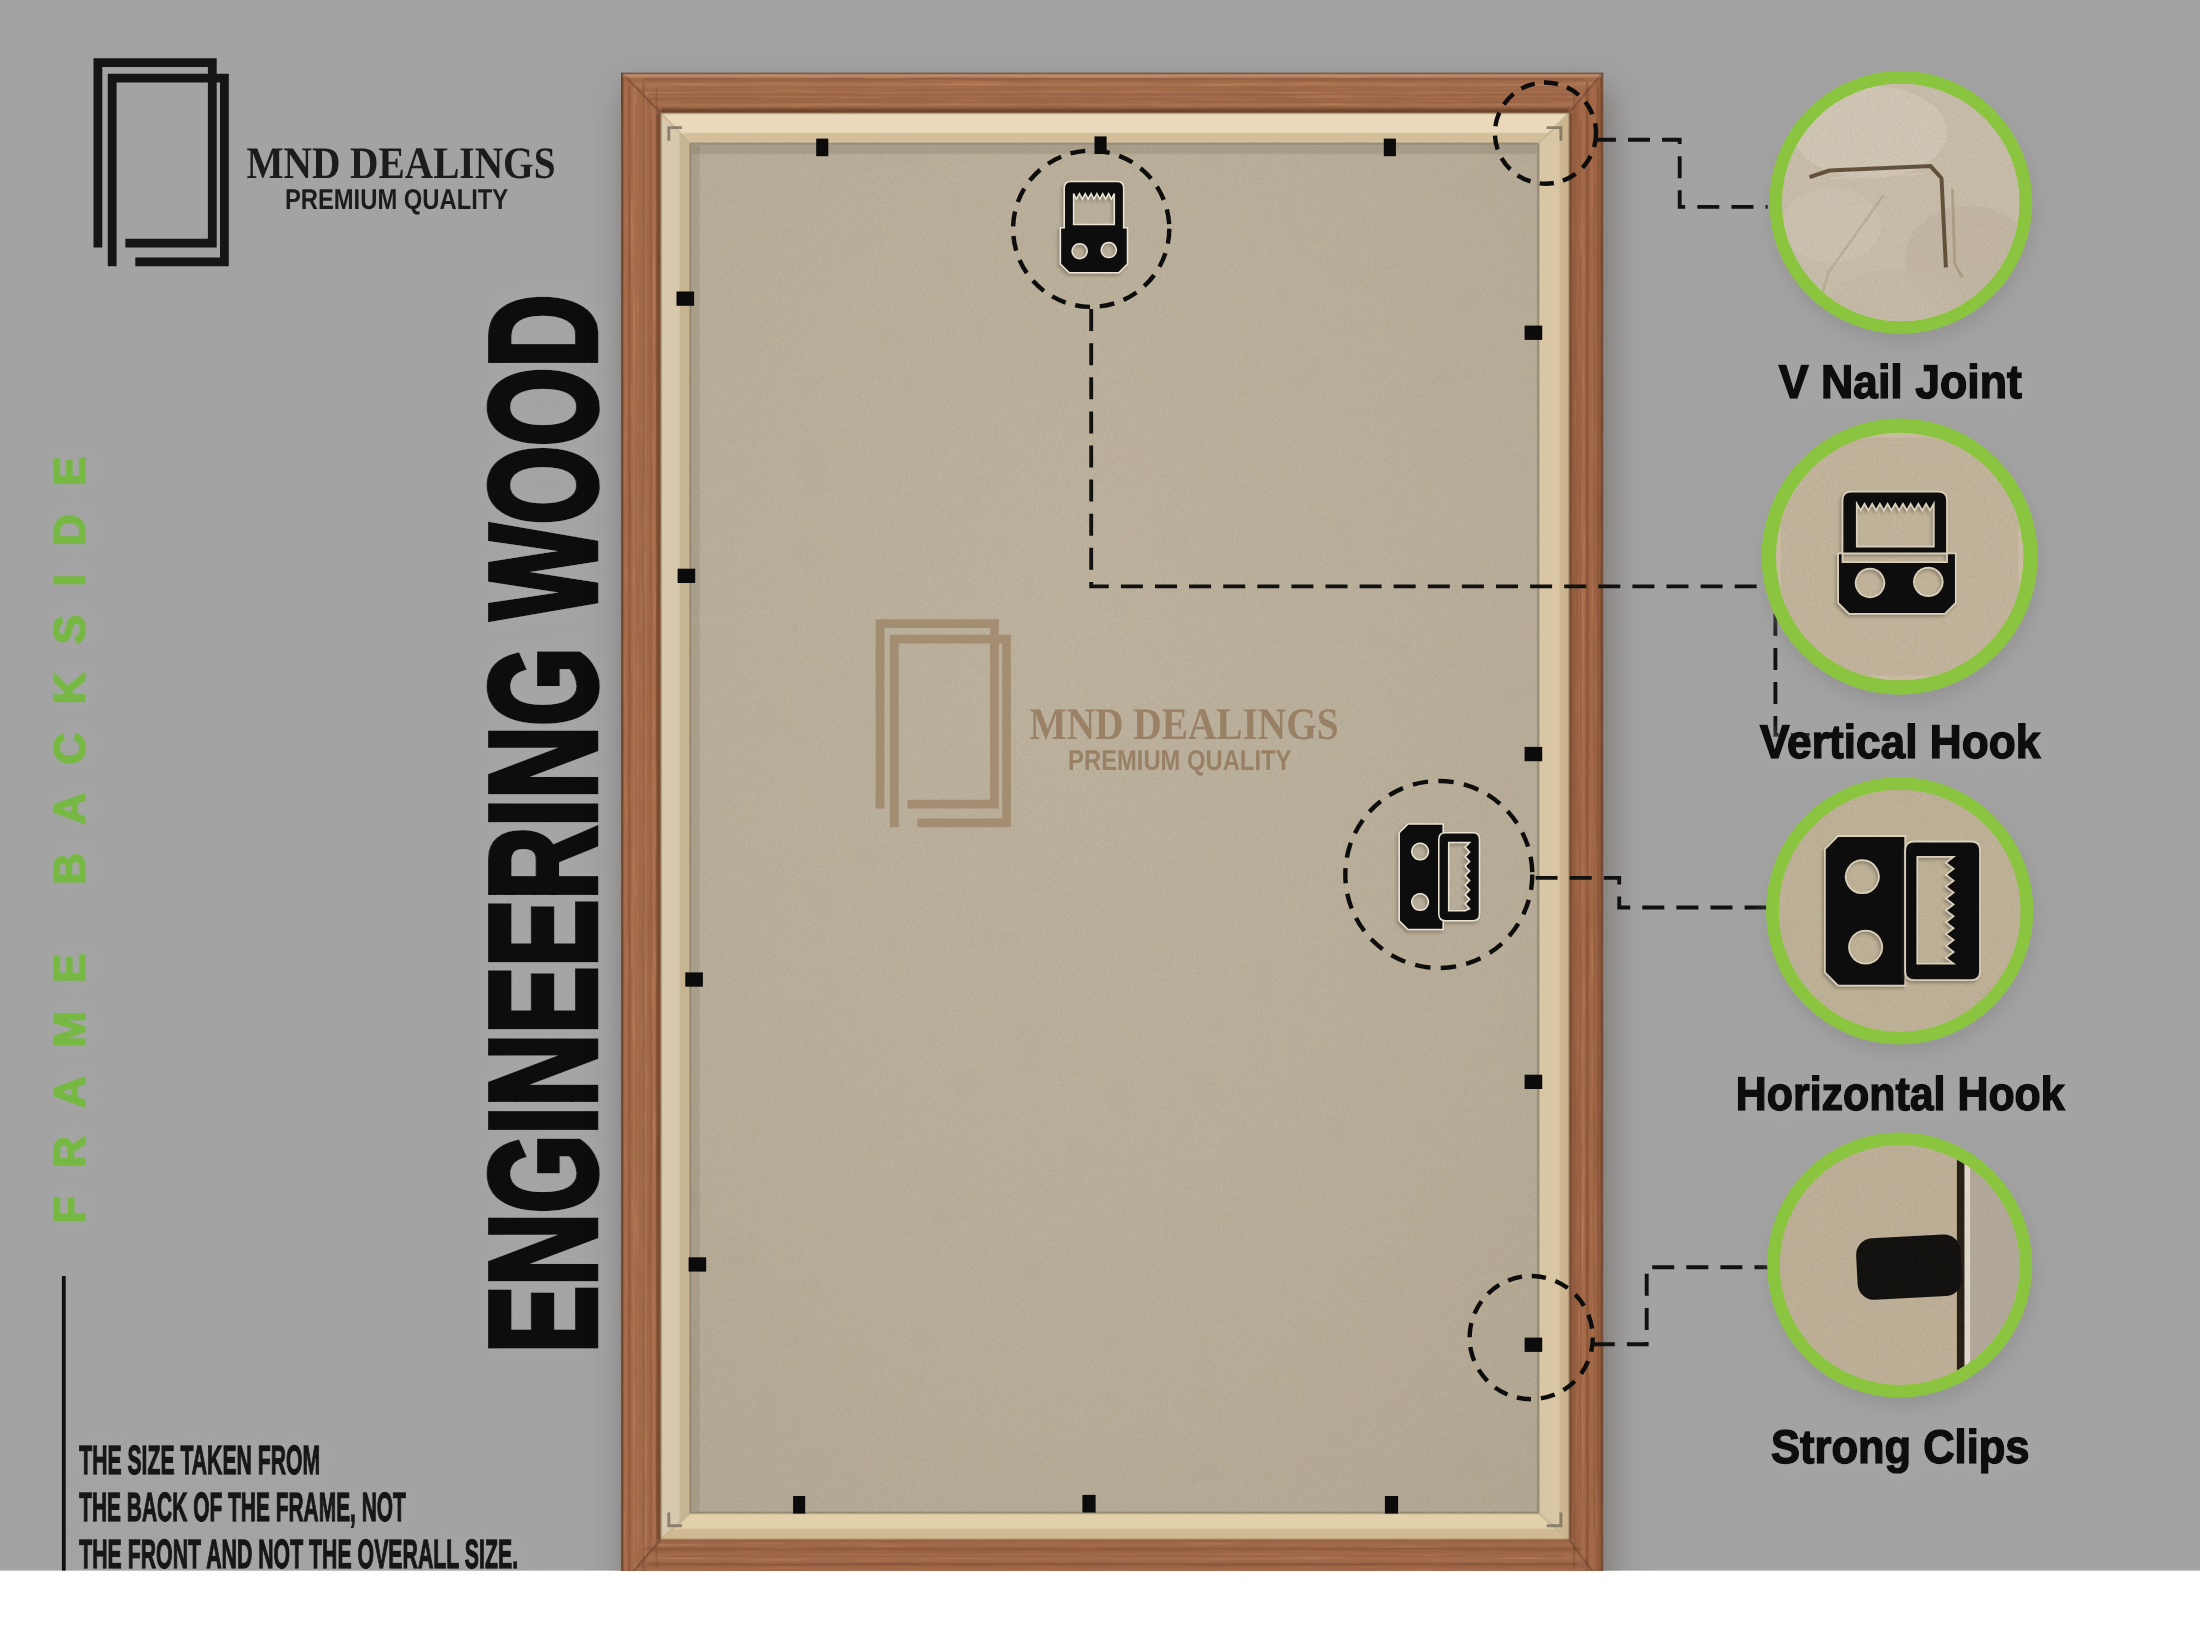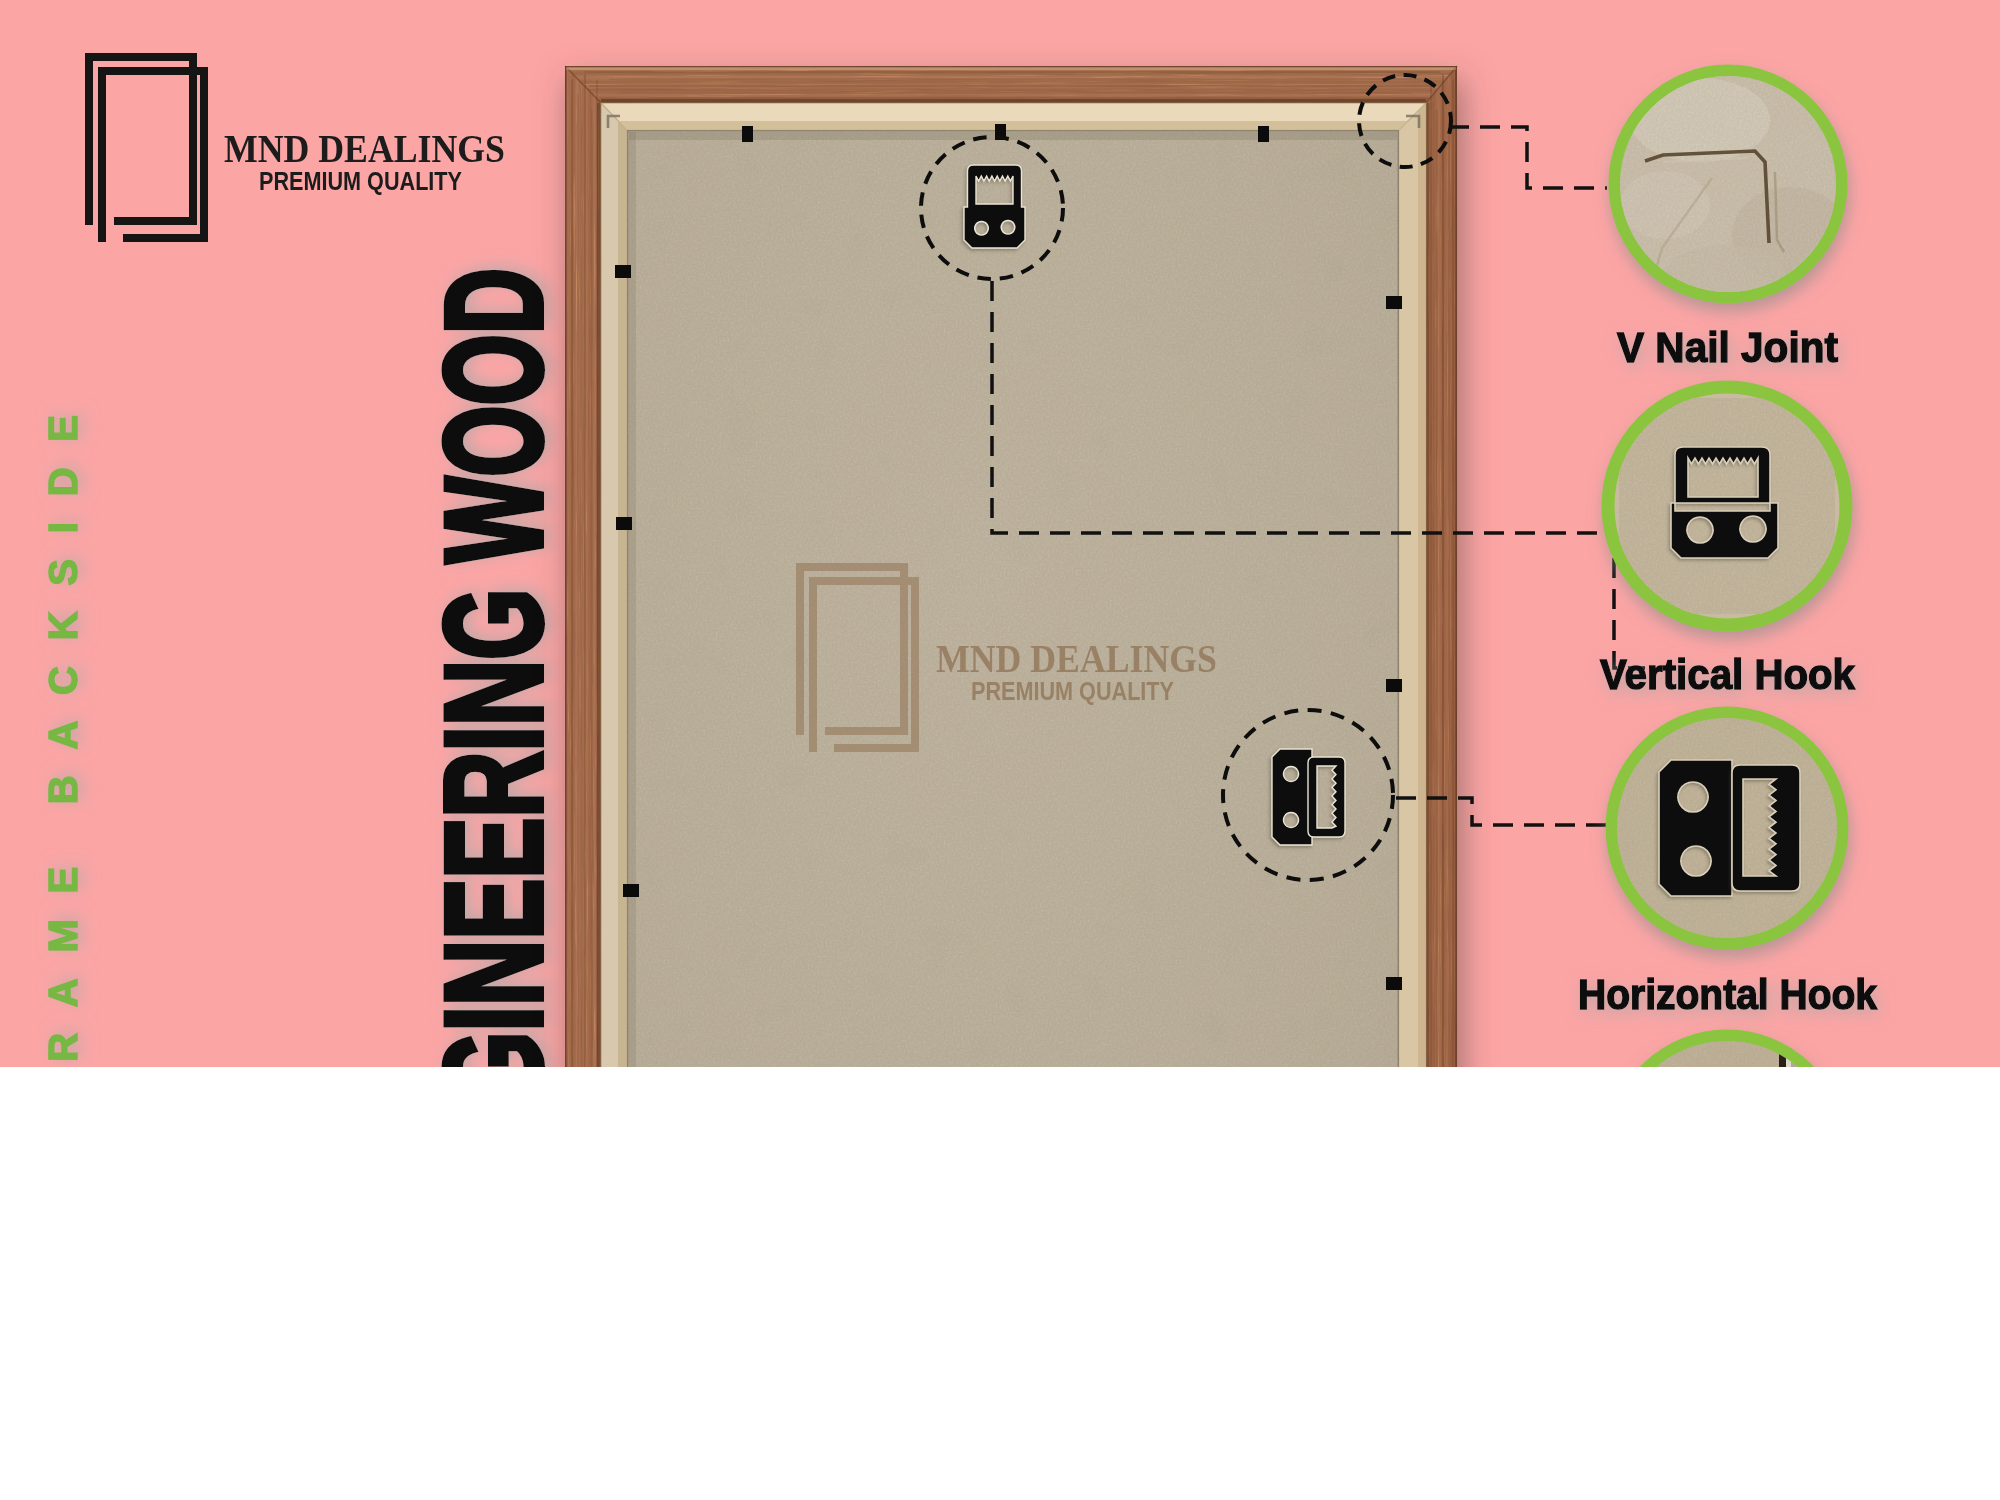--- a/index.html
+++ b/index.html
@@ -1,16 +1,16 @@
 <!DOCTYPE html>
 <html><head>
 <meta charset="utf-8">
 <style>
   html,body{margin:0;padding:0;background:#ffffff;}
-  #page{position:relative;width:2000px;height:1067px;background:#fca5a5;overflow:hidden;
+  #page{position:relative;width:2000px;height:1428px;background:#a3a3a3;overflow:hidden;
         font-family:"Liberation Sans", sans-serif;}
   svg text{font-family:"Liberation Sans", sans-serif;}
 </style>
 </head>
 <body>
 <div id="page">
 <svg width="2000" height="1500" viewBox="0 0 2000 1500">
 <defs>
 
 <filter id="woodV" x="-5%" y="-5%" width="110%" height="110%">

